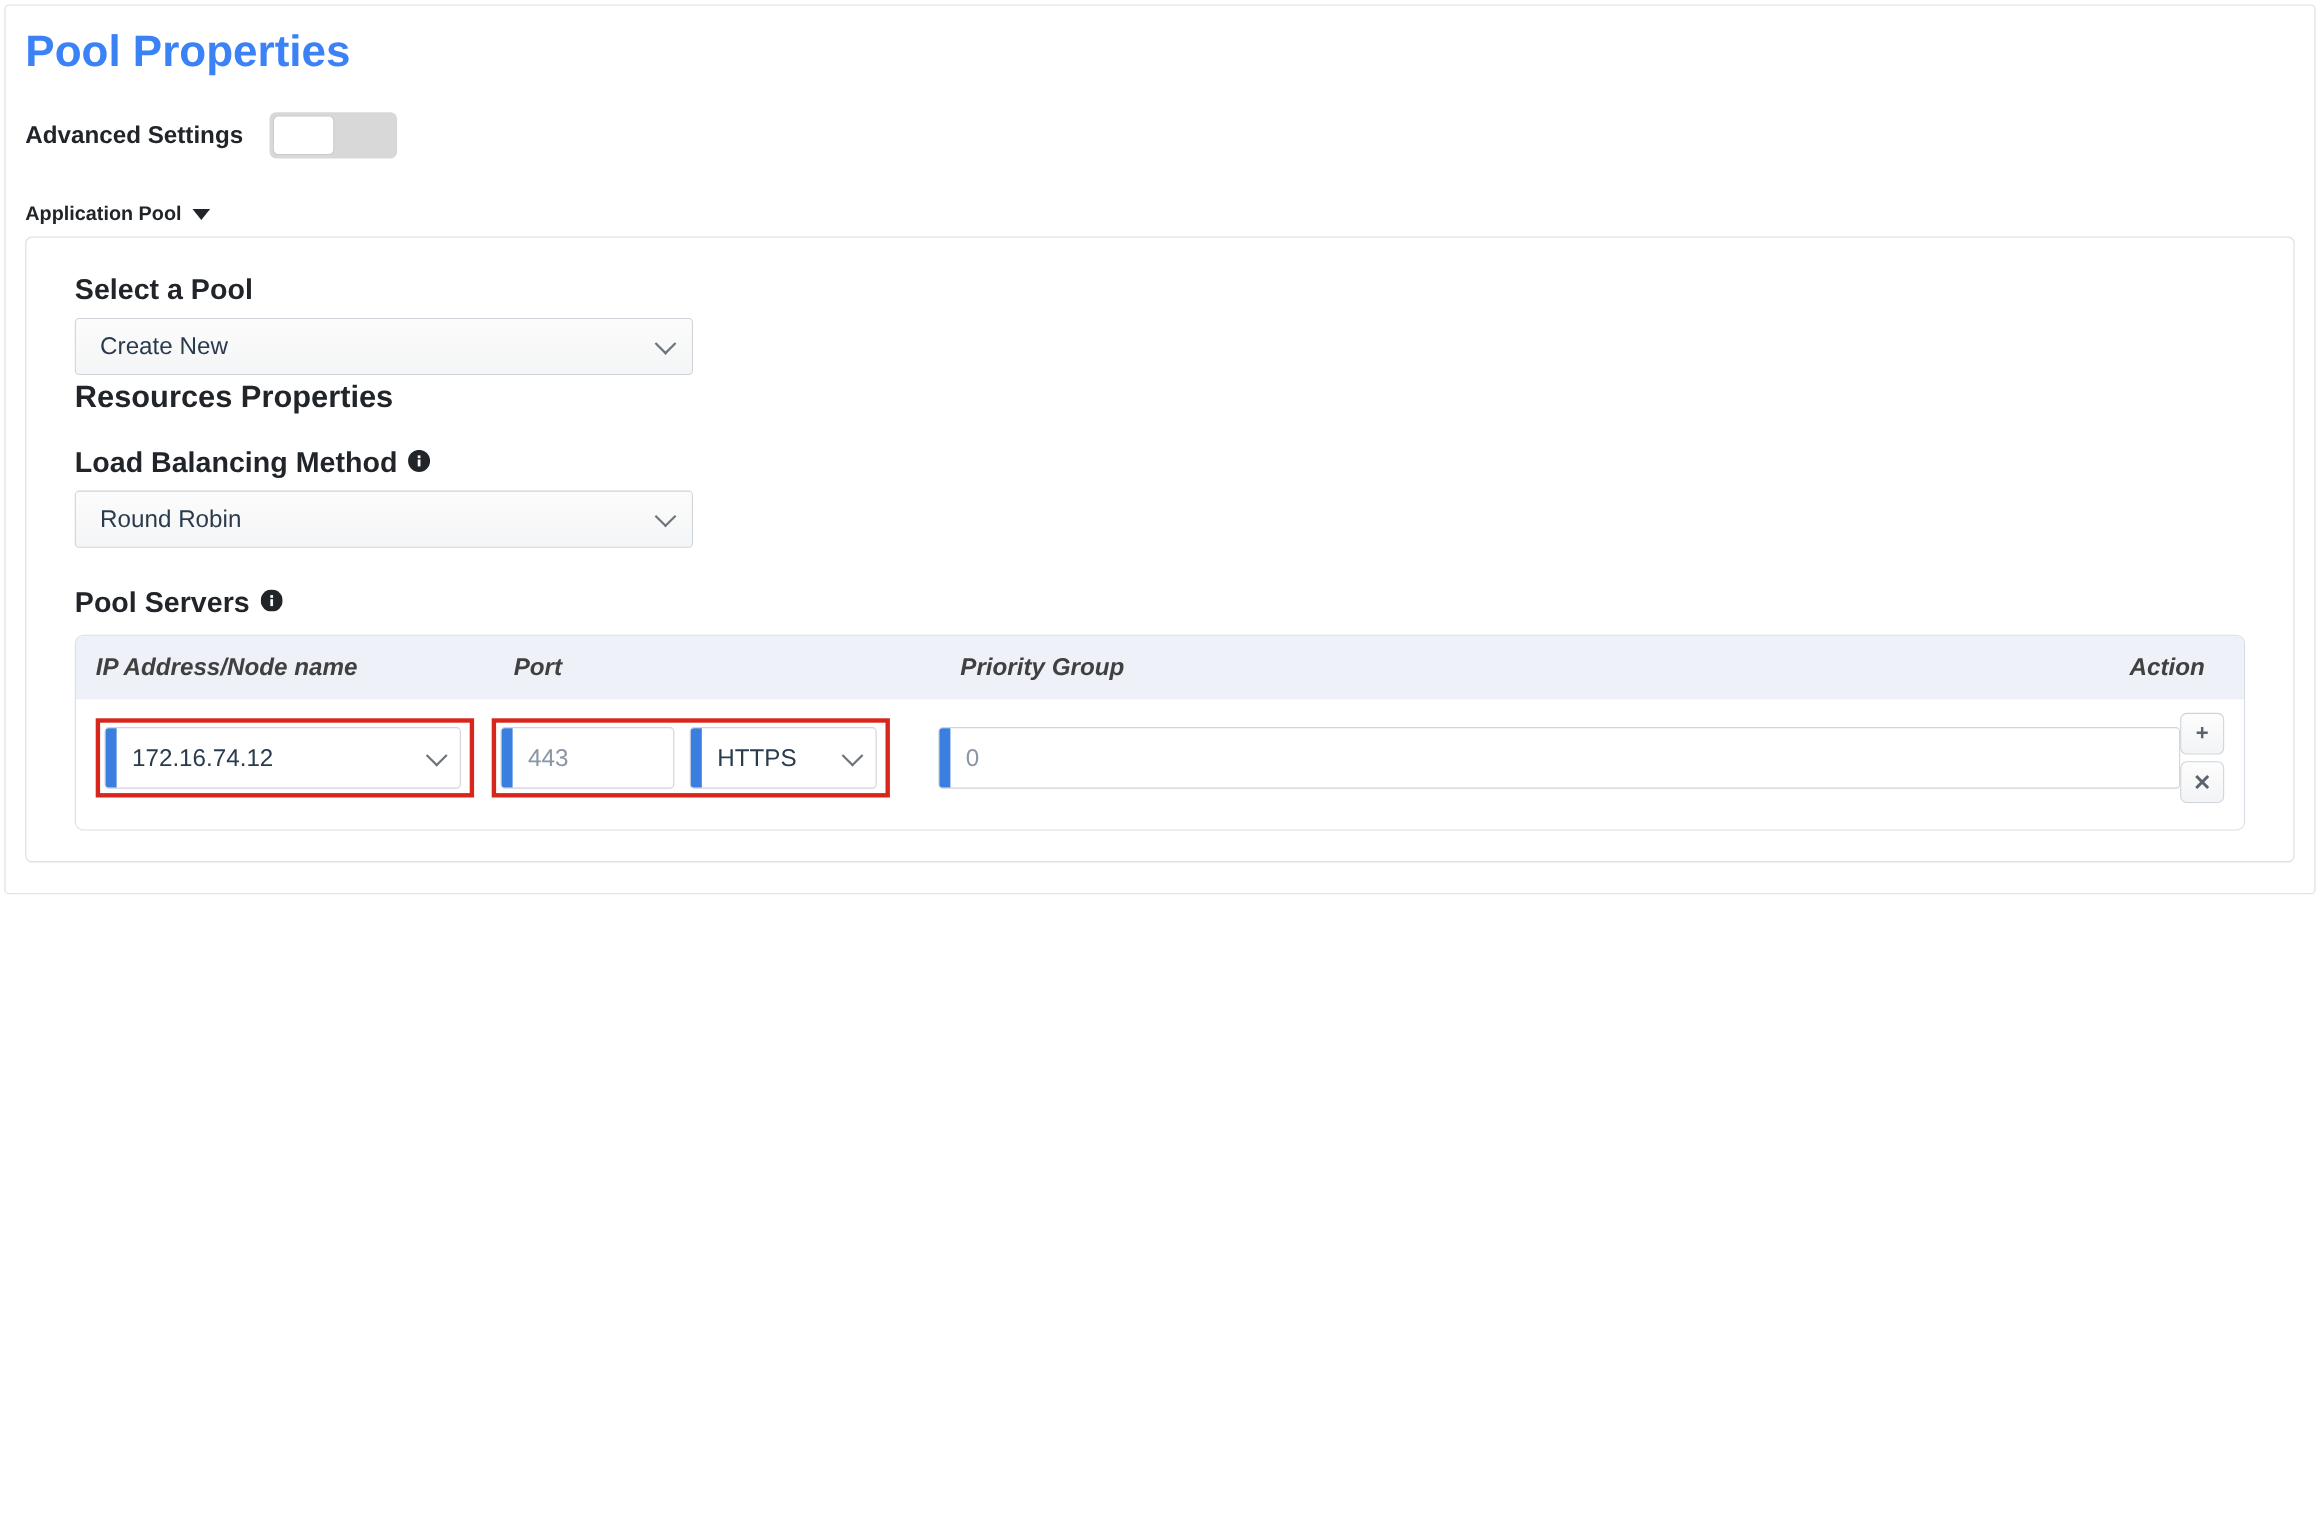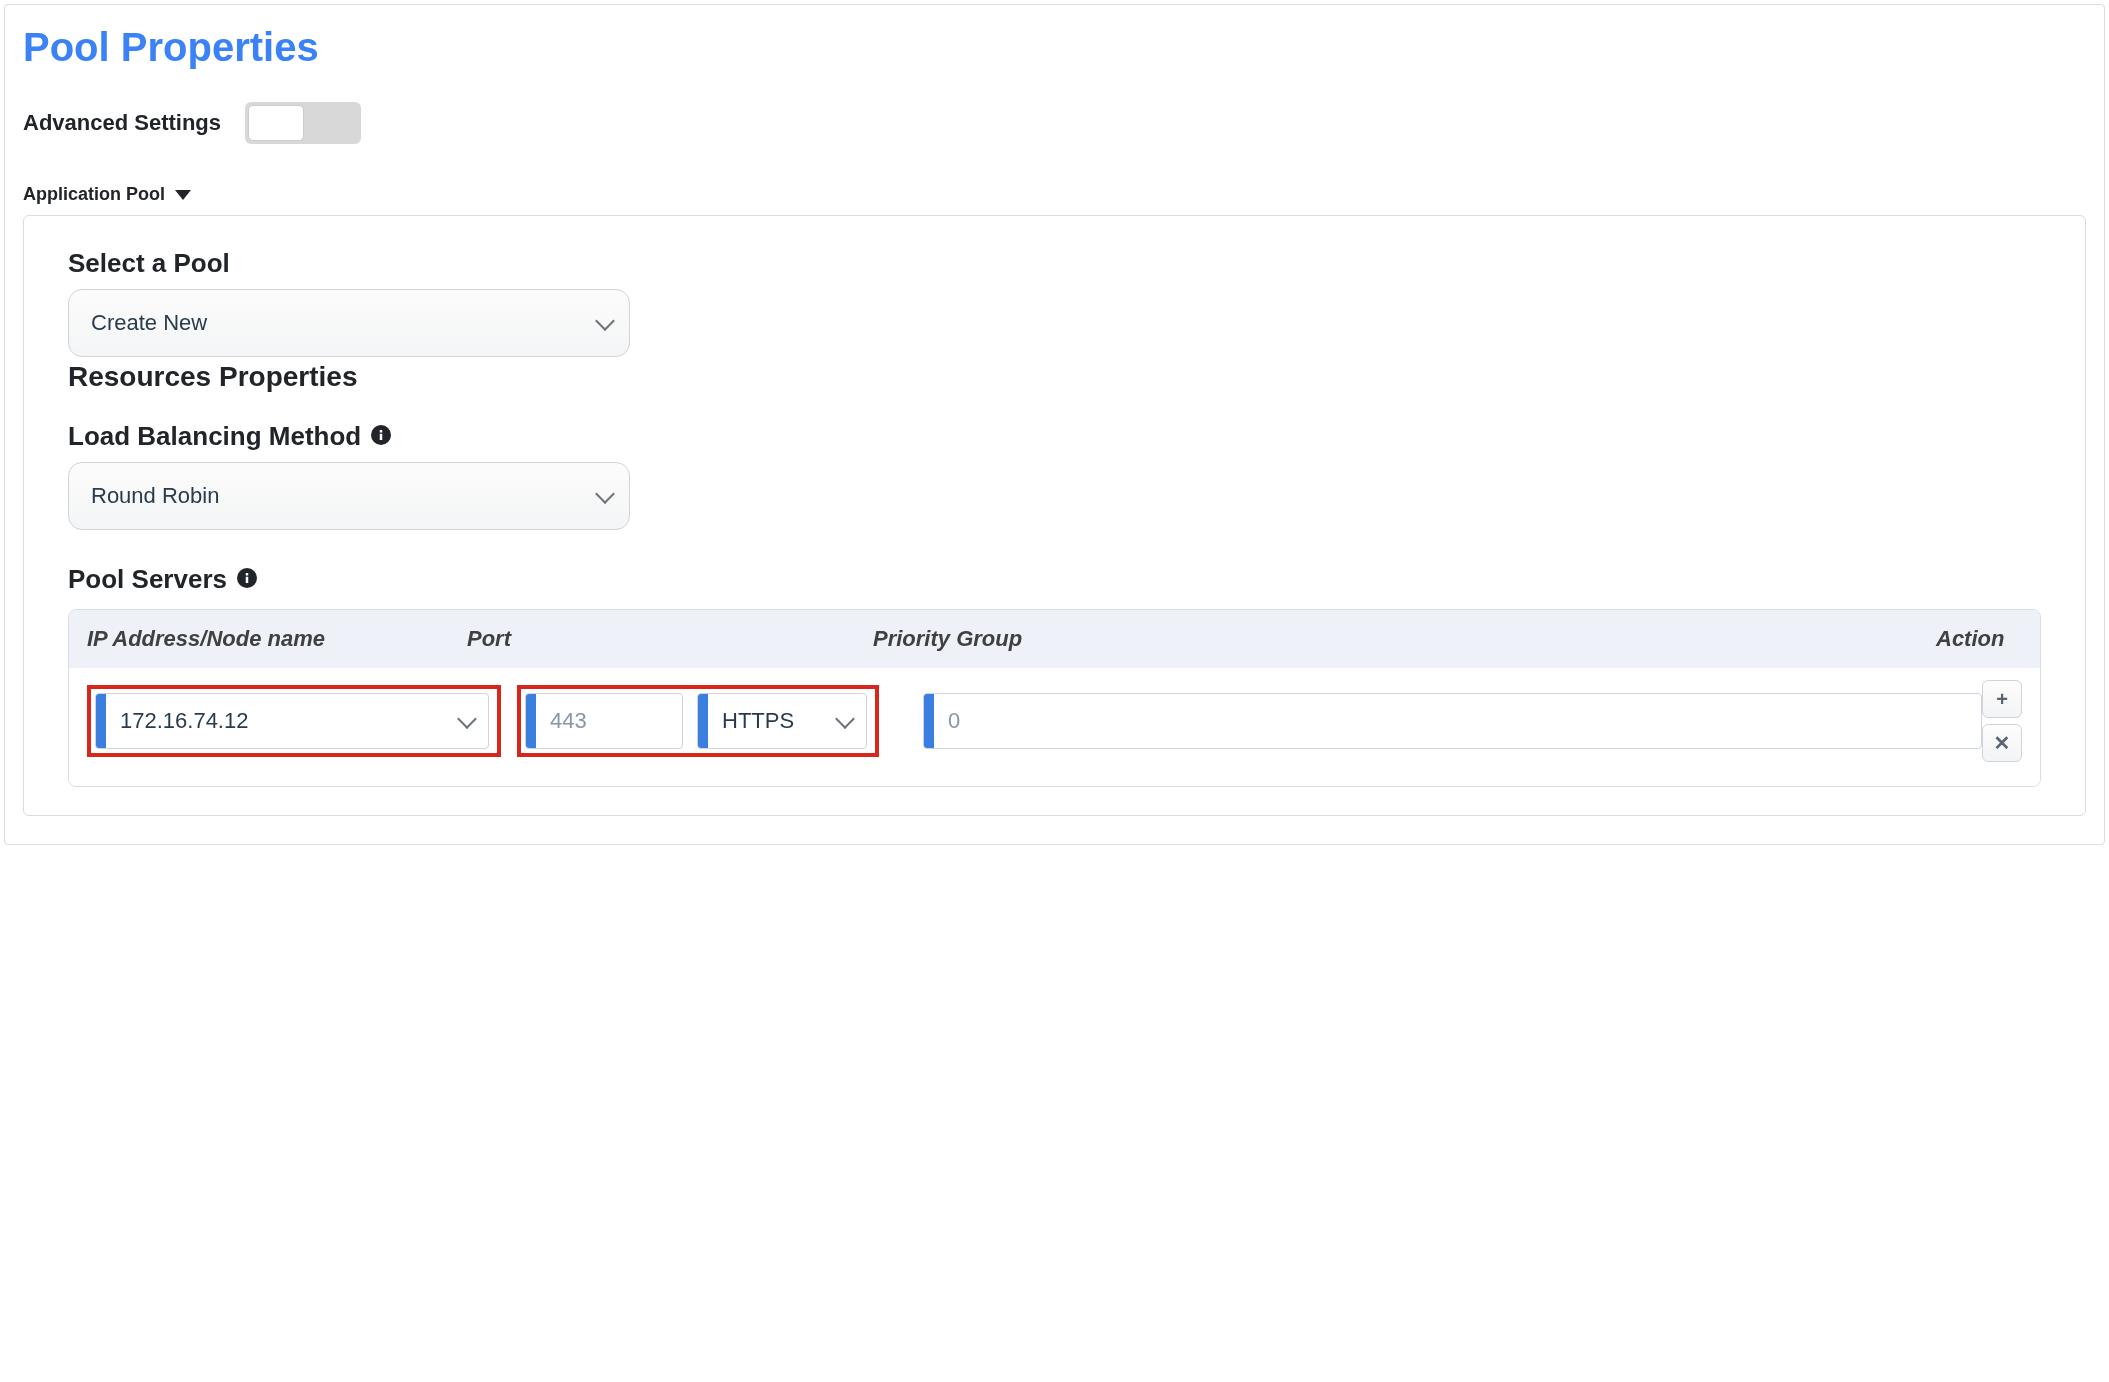--- a/index.html
+++ b/index.html
@@ -82,23 +82,23 @@
   align-items: center;
   gap: 10px;
 }
 .select-wrap {
   width: 562px;
   position: relative;
   margin-bottom: 4px;
 }
 .select {
   width: 100%;
-  height: 68px;
+  height: 52px;
   border: 1px solid #ced4da;
-  border-radius: 14px;
+  border-radius: 4px;
   background: linear-gradient(#fcfcfc, #f4f5f6);
   padding: 0 44px 0 22px;
   font-size: 22px;
   color: #2a3b4d;
   display: flex;
   align-items: center;
   cursor: pointer;
 }
 .select-chevron {
   position: absolute;
@@ -158,21 +158,21 @@
   padding: 12px 18px 24px 18px;
   background: #fff;
 }
 .redbox {
   border: 4px solid #d7261c;
   display: flex;
   align-items: center;
   gap: 14px;
   padding: 4px 8px 4px 4px;
 }
-.redbox.ip-box { width: 414px; }
+.redbox.ip-box { width: 344px; }
 .redbox.port-box { width: 362px; margin-left: 16px; }
 .cell-input {
   display: flex;
   align-items: center;
   height: 56px;
   border: 1px solid #ced4da;
   border-radius: 4px;
   background: #fff;
   position: relative;
   flex: 1;

